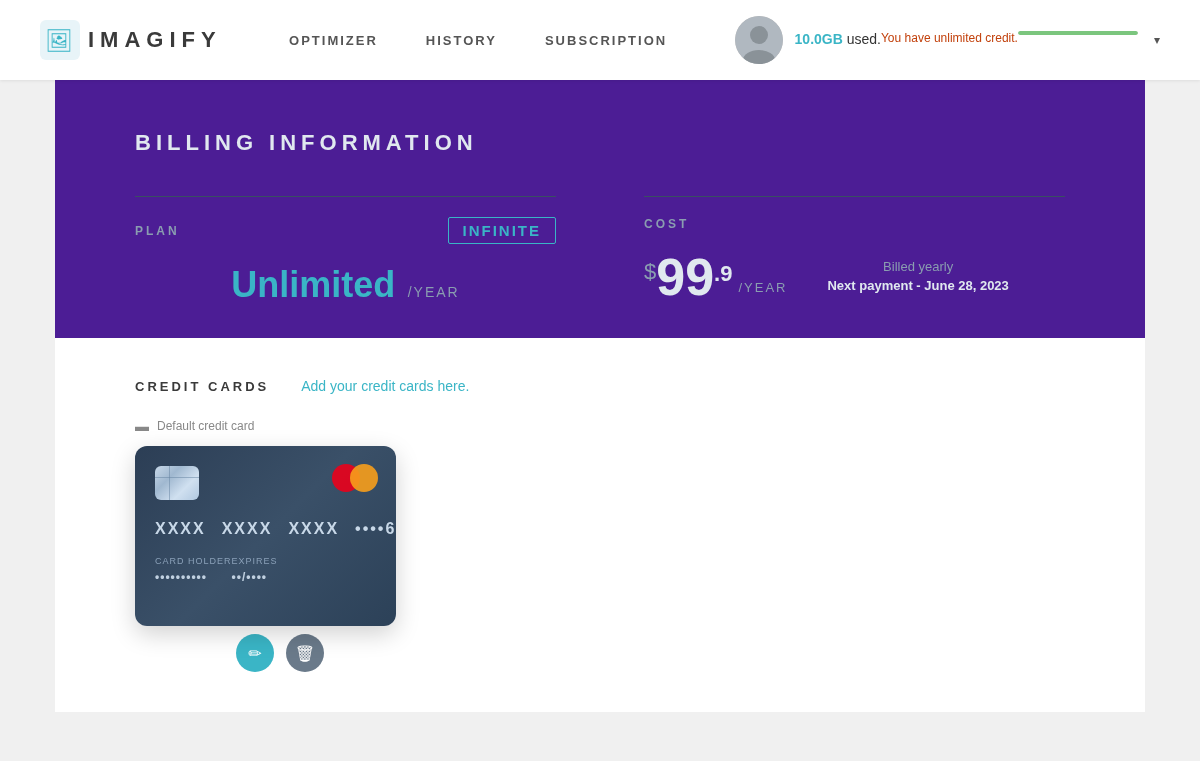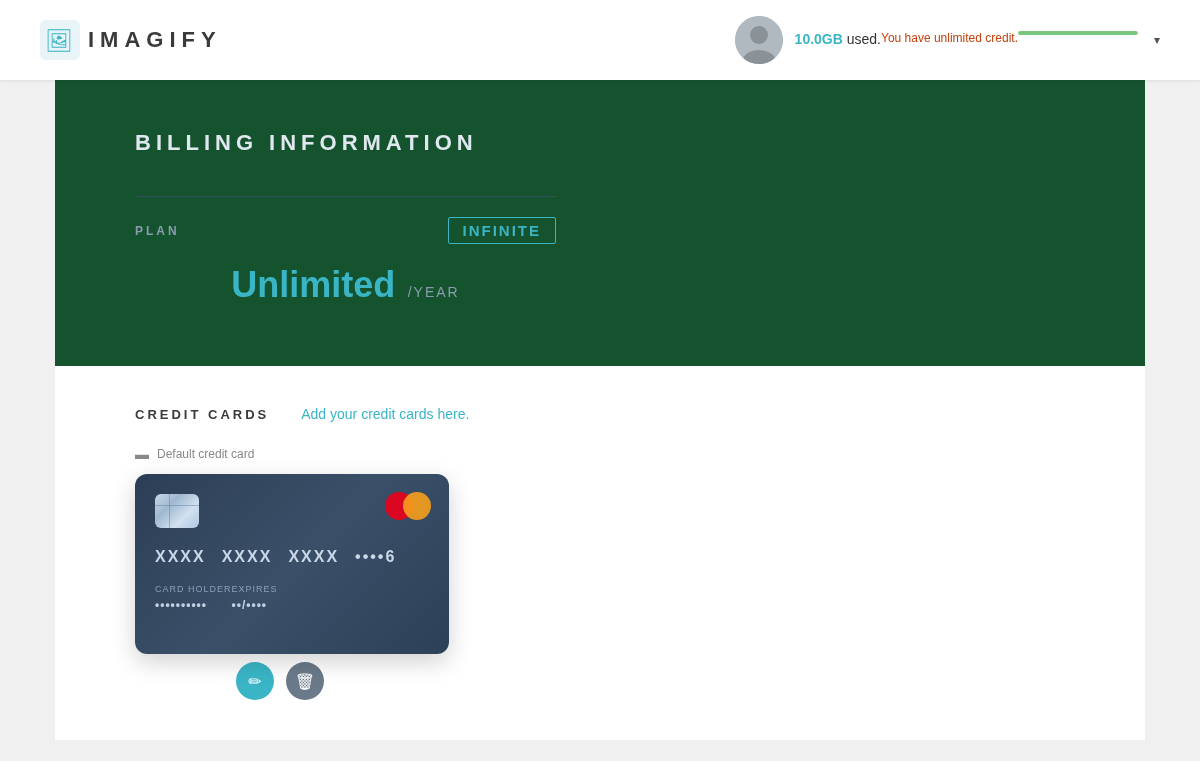--- a/index.html
+++ b/index.html
@@ -98,22 +98,22 @@
     }
 
     
     .page-content {
       padding: 0;
       background: #f0f0f0;
     }
 
     
     .billing-section {
-      background: #14532d;
-      padding: 50px 80px 60px 80px;
+      background: #4c1d95;
+      padding: 50px 80px 32px 80px;
       margin: 0 55px;
       position: relative;
     }
     .billing-title {
       font-size: 22px;
       font-weight: 700;
       letter-spacing: 5px;
       color: #e0e8ef;
       margin-bottom: 40px;
     }
@@ -235,21 +235,21 @@
       color: #888;
       margin-bottom: 12px;
       margin-left: 0;
     }
     .cc-card-wrapper {
       position: relative;
       width: 290px;
       display: inline-block;
     }
     .cc-card {
-      width: 314px;
+      width: 261px;
       height: 180px;
       background: linear-gradient(135deg, #2c3e55 0%, #3a5068 50%, #2c4158 100%);
       border-radius: 12px;
       padding: 20px;
       position: relative;
       overflow: hidden;
       box-shadow: 0 8px 24px rgba(0,0,0,0.18);
     }
     .cc-chip {
       width: 44px;
@@ -360,20 +360,25 @@
 
 <header class="header">
   <div class="logo">
     <svg class="logo-icon" viewBox="0 0 40 40">
       <rect width="40" height="40" rx="6" fill="#e8f4f8"></rect>
       <text x="5" y="28" font-size="22" fill="#3ab5c6">🖼</text>
     </svg>
     <span class="logo-text">IMAGIFY</span>
   </div>
 
+  <nav class="nav">
+    <span class="nav-item">OPTIMIZER</span>
+    <span class="nav-item">HISTORY</span>
+    <span class="nav-item">SUBSCRIPTION</span>
+  </nav>
 
   <div class="user-section">
     <div class="avatar">
       <svg viewBox="0 0 48 48" xmlns="http://www.w3.org/2000/svg">
         <circle cx="24" cy="24" r="24" fill="#b0b8c0"></circle>
         <circle cx="24" cy="19" r="9" fill="#8a9298"></circle>
         <ellipse cx="24" cy="44" rx="16" ry="10" fill="#8a9298"></ellipse>
       </svg>
     </div>
     <div class="user-info">
@@ -400,20 +405,37 @@
         <div class="section-label">
           <span>PLAN</span>
           <span class="infinite-badge">INFINITE</span>
         </div>
         <div>
           <span class="plan-name">Unlimited</span>
           <span class="plan-period">/YEAR</span>
         </div>
       </div>
 
+      <div class="billing-cost">
+        <div class="section-label">
+          <span>COST</span>
+        </div>
+        <div style="display:flex; align-items: flex-start; gap: 40px;">
+          <div class="cost-amount">
+            <span class="cost-dollar">$</span>
+            <span class="cost-main">99</span>
+            <span class="cost-decimal">.9</span>
+            <span class="cost-period">/YEAR</span>
+          </div>
+          <div class="cost-details">
+            <div class="billed-yearly">Billed yearly</div>
+            <div class="next-payment">Next payment - June 28, 2023</div>
+          </div>
+        </div>
+      </div>
     </div>
   </div>
 
   <div class="credit-cards-section">
     <div class="cc-header">
       <span class="cc-title">CREDIT CARDS</span>
       <span class="cc-add-link">Add your credit cards here.</span>
     </div>
 
     <div class="cc-default-label">

